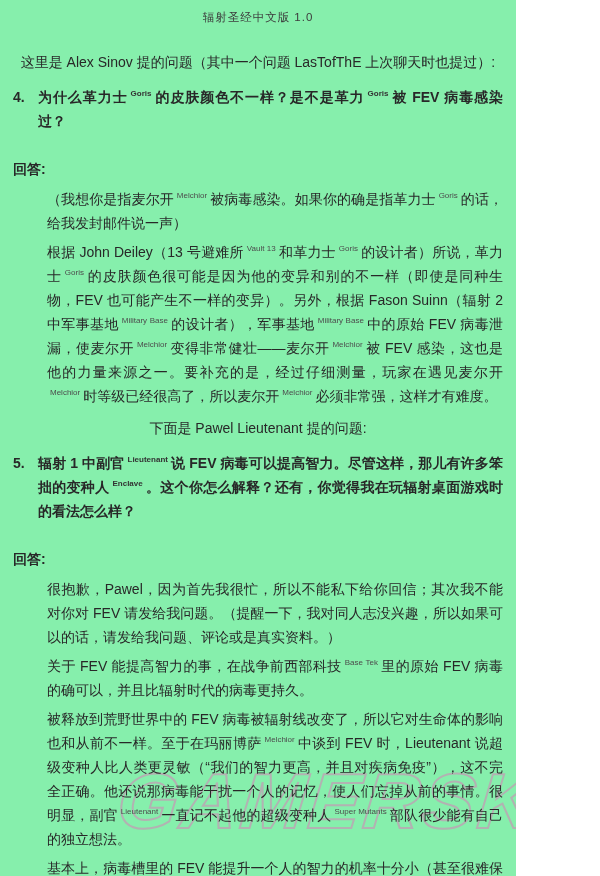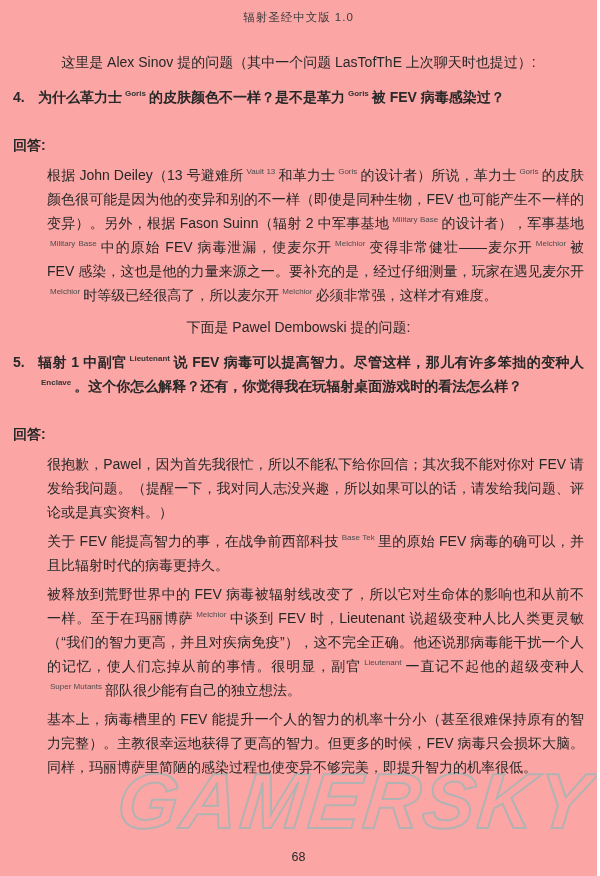--- a/index.html
+++ b/index.html
@@ -2,23 +2,23 @@
 <html lang="zh"><head>
 <meta charset="utf-8">
 <style>
   html, body {
     margin: 0;
     padding: 0;
     background: #ffffff;
   }
   .page {
     position: relative;
-    width: 597px;
+    width: 516px;
     height: 876px;
-    background: #fca5a5;
+    background: #86efac;
     overflow: hidden;
     font-family: "Liberation Sans", "DejaVu Sans", sans-serif;
     color: #282828;
   }
   .page-header {
     position: absolute;
     top: 10px;
     left: 0;
     right: 0;
     text-align: center;
@@ -107,27 +107,27 @@
 
   <div class="watermark">GAMERSKY</div>
 
   <div class="content">
       <p class="block plain">这里是 Alex Sinov 提的问题（其中一个问题 LasTofThE 上次聊天时也提过）:</p>
       <div class="block question">
         <span class="qnum">4.</span>
         <div class="qbody">为什么革力士<sup>Goris</sup>的皮肤颜色不一样？是不是革力<sup>Goris</sup>被 FEV 病毒感染过？</div>
       </div>
       <p class="block answer-label">回答:</p>
+      <p class="block para">（我想你是指麦尔开<sup>Melchior</sup>被病毒感染。如果你的确是指革力士<sup>Goris</sup>的话，给我发封邮件说一声）</p>
       <p class="block para">根据 John Deiley（13 号避难所<sup>Vault 13</sup>和革力士<sup>Goris</sup>的设计者）所说，革力士<sup>Goris</sup>的皮肤颜色很可能是因为他的变异和别的不一样（即使是同种生物，FEV 也可能产生不一样的变异）。另外，根据 Fason Suinn（辐射 2 中军事基地<sup>Military Base</sup>的设计者），军事基地<sup>Military Base</sup>中的原始 FEV 病毒泄漏，使麦尔开<sup>Melchior</sup>变得非常健壮——麦尔开<sup>Melchior</sup>被 FEV 感染，这也是他的力量来源之一。要补充的是，经过仔细测量，玩家在遇见麦尔开<sup>Melchior</sup>时等级已经很高了，所以麦尔开<sup>Melchior</sup>必须非常强，这样才有难度。</p>
-      <p class="block plain">下面是 Pawel Dembowski 提的问题:</p>
+      <p class="block plain">下面是 Pawel Lieutenant 提的问题:</p>
       <div class="block question">
         <span class="qnum">5.</span>
         <div class="qbody">辐射 1 中副官<sup>Lieutenant</sup>说 FEV 病毒可以提高智力。尽管这样，那儿有许多笨拙的变种人<sup>Enclave</sup>。这个你怎么解释？还有，你觉得我在玩辐射桌面游戏时的看法怎么样？</div>
       </div>
       <p class="block answer-label">回答:</p>
       <p class="block para">很抱歉，Pawel，因为首先我很忙，所以不能私下给你回信；其次我不能对你对 FEV 请发给我问题。（提醒一下，我对同人志没兴趣，所以如果可以的话，请发给我问题、评论或是真实资料。）</p>
       <p class="block para">关于 FEV 能提高智力的事，在战争前西部科技<sup>Base Tek</sup>里的原始 FEV 病毒的确可以，并且比辐射时代的病毒更持久。</p>
       <p class="block para">被释放到荒野世界中的 FEV 病毒被辐射线改变了，所以它对生命体的影响也和从前不一样。至于在玛丽博萨<sup>Melchior</sup>中谈到 FEV 时，Lieutenant 说超级变种人比人类更灵敏（“我们的智力更高，并且对疾病免疫”），这不完全正确。他还说那病毒能干扰一个人的记忆，使人们忘掉从前的事情。很明显，副官<sup>Lieutenant</sup>一直记不起他的超级变种人<sup>Super Mutants</sup>部队很少能有自己的独立想法。</p>
       <p class="block para">基本上，病毒槽里的 FEV 能提升一个人的智力的机率十分小（甚至很难保持原有的智力完整）。主教很幸运地获得了更高的智力。但更多的时候，FEV 病毒只会损坏大脑。同样，玛丽博萨里简陋的感染过程也使变异不够完美，即提升智力的机率很低。</p>
     </div>
 
-  <div class="page-footer">68</div>
 </div>
 
 </body></html>

